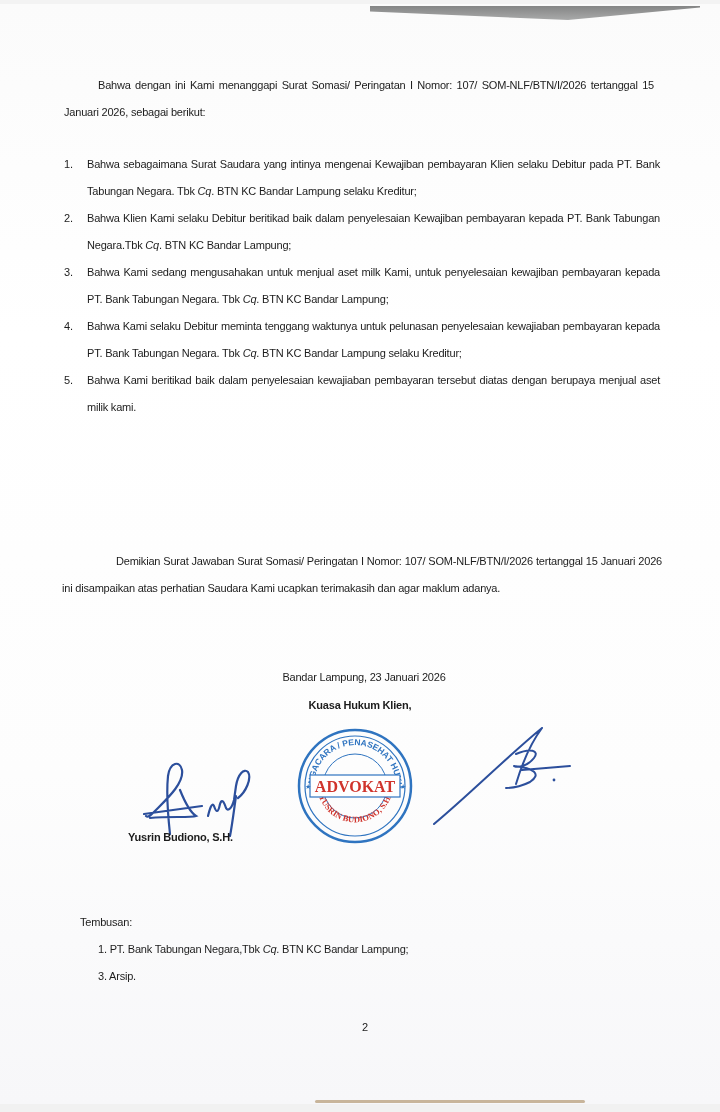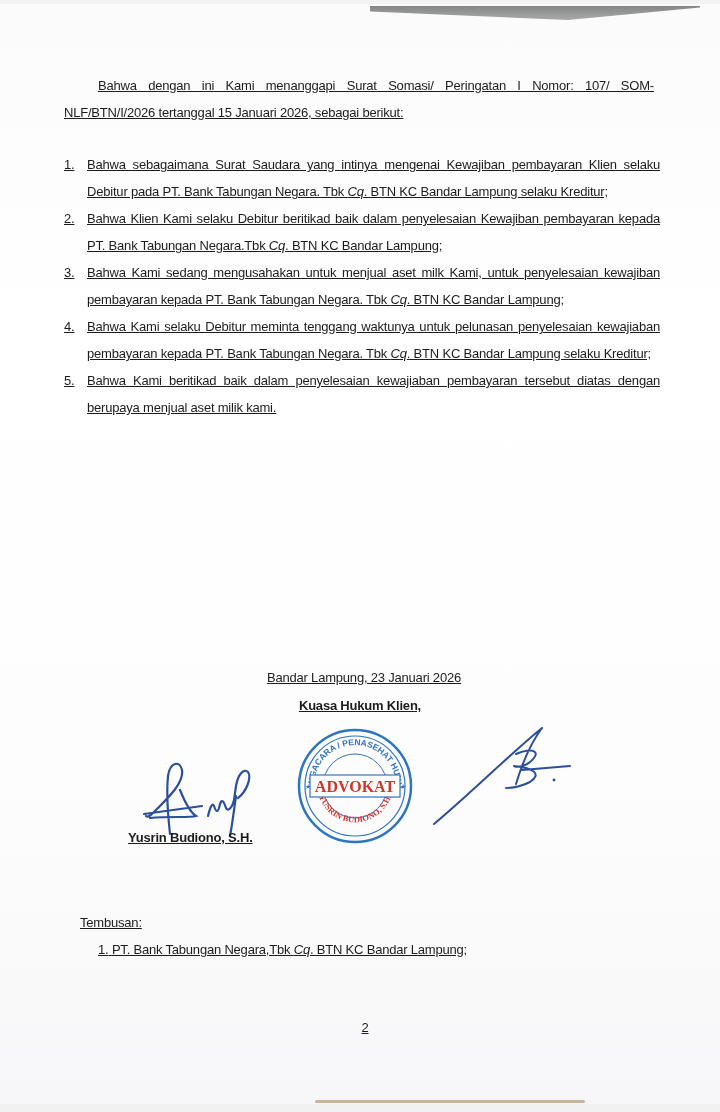--- a/index.html
+++ b/index.html
@@ -14,21 +14,21 @@
     background:linear-gradient(180deg,#fbfbfb 0%,#ffffff 30%,#fdfdfd 70%,#f7f7f9 100%);
   }
   .top-smudge {
     position:absolute; left:370px; top:2px; width:330px; height:14px;
     background:linear-gradient(180deg,#6f7070,#9a9b9b);
     clip-path:polygon(0 0,100% 0,100% 10%,60% 100%,0 40%);
     opacity:.85;
   }
   .bottom-bar { position:absolute; left:0; top:1104px; width:720px; height:8px; background:#f1f1f1; }
   .bottom-smudge { position:absolute; left:315px; top:1100px; width:270px; height:3px; background:#c8b59b; border-radius:2px; }
-  .text { font-size:13px; line-height:27px; letter-spacing:-0.2px;text-decoration:underline; }
+  .text { font-size:11px; line-height:27px; letter-spacing:-0.2px; }
   .para { position:absolute; text-align:justify; }
   .p1 { left:64px; top:68px; width:590px; text-indent:34px; }
   .list { position:absolute; left:64px; top:147px; width:596px; }
   .item { display:flex; margin-bottom:0; }
   .num { width:23px; flex:none; }
   .item-body { flex:1; text-align:justify; text-align-last:left; }
   .closing { left:62px; top:544px; width:600px; text-indent:54px; }
   .place-date { position:absolute; left:0; width:720px; top:660px; text-align:center; padding-left:8px; box-sizing:border-box; }
   .kuasa { position:absolute; left:0; width:720px; top:688px; text-align:center; font-weight:bold; box-sizing:border-box; }
   .signer { position:absolute; top:820px; font-weight:bold; }
@@ -66,20 +66,21 @@
     <div class="item">
       <span class="num">4.</span>
       <span class="item-body"><span>Bahwa Kami selaku Debitur meminta tenggang waktunya untuk pelunasan penyelesaian kewajiaban pembayaran kepada PT. Bank Tabungan Negara. Tbk </span><i>Cq</i><span>. BTN KC Bandar Lampung selaku Kreditur;</span></span>
     </div>
     <div class="item">
       <span class="num">5.</span>
       <span class="item-body"><span>Bahwa Kami beritikad baik dalam penyelesaian kewajiaban pembayaran tersebut diatas dengan berupaya menjual aset milik kami.</span><i></i><span></span></span>
     </div>
   </div>
 
+  <p class="para closing text" style="margin:0">Demikian Surat Jawaban Surat Somasi/ Peringatan I Nomor: 107/ SOM-NLF/BTN/I/2026 tertanggal 15 Januari 2026 ini disampaikan atas perhatian Saudara Kami ucapkan terimakasih dan agar maklum adanya.</p>
 
   <div class="place-date text">Bandar Lampung, 23 Januari 2026</div>
   <div class="kuasa text">Kuasa Hukum Klien,</div>
 
   <svg class="sig" style="left:140px;top:752px" width="130" height="82" viewBox="0 0 130 82">
     <path d="M30 78 C28 60 26 40 28 20 C30 6 40 4 42 14 C44 26 30 40 18 52 C10 60 8 62 6 60 M4 58 L62 50 M40 34 C44 44 50 56 56 60 C50 62 30 60 10 62" fill="none" stroke="#2c4f9c" stroke-width="2.2" stroke-linecap="round"></path>
     <path d="M68 60 C70 52 72 46 74 50 C76 56 78 58 80 48 C82 42 84 46 86 52 C88 56 92 52 94 44 L96 30 C98 18 104 12 108 16 C112 22 106 36 98 42 M96 40 C94 54 92 70 90 80" fill="none" stroke="#2c4f9c" stroke-width="2.2" stroke-linecap="round"></path>
   </svg>
 
   <svg class="sig" style="left:430px;top:720px" width="150" height="105" viewBox="0 0 150 105">
@@ -101,18 +102,19 @@
     <text x="59" y="65" font-size="16" fill="#d0342c" font-family="Liberation Serif, serif" font-weight="bold" text-anchor="middle">ADVOKAT</text>
     <text x="9" y="62" font-size="7" fill="#2f74c0">★</text>
     <text x="104" y="62" font-size="7" fill="#2f74c0">★</text>
   </svg>
 
   <div class="signer signer-left text">Yusrin Budiono, S.H.</div>
 
   <div class="tembusan-title text">Tembusan:</div>
   <div class="tembusan-list text">
     <div><span>1.</span> <span>PT. Bank Tabungan Negara,Tbk </span><i>Cq</i><span>. BTN KC Bandar Lampung;</span></div>
+    <div><span>3.</span> <span>Arsip.</span></div>
   </div>
 
   <div class="page-number text">2</div>
 </div>
 <div class="bottom-bar"></div>
 <div class="bottom-smudge"></div>
 
 </body></html>

